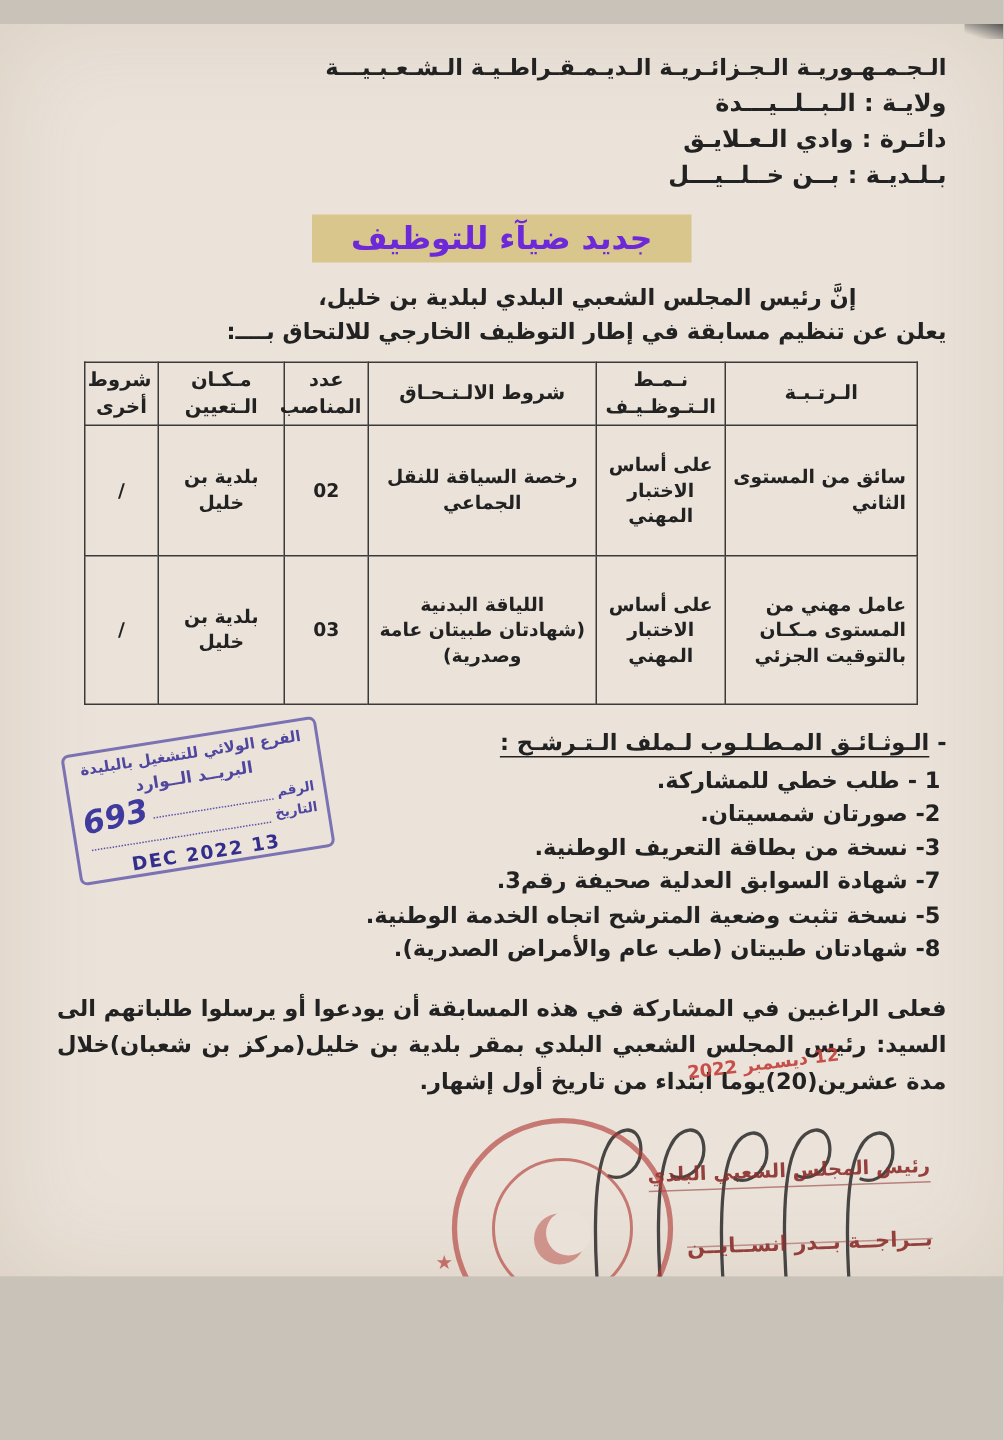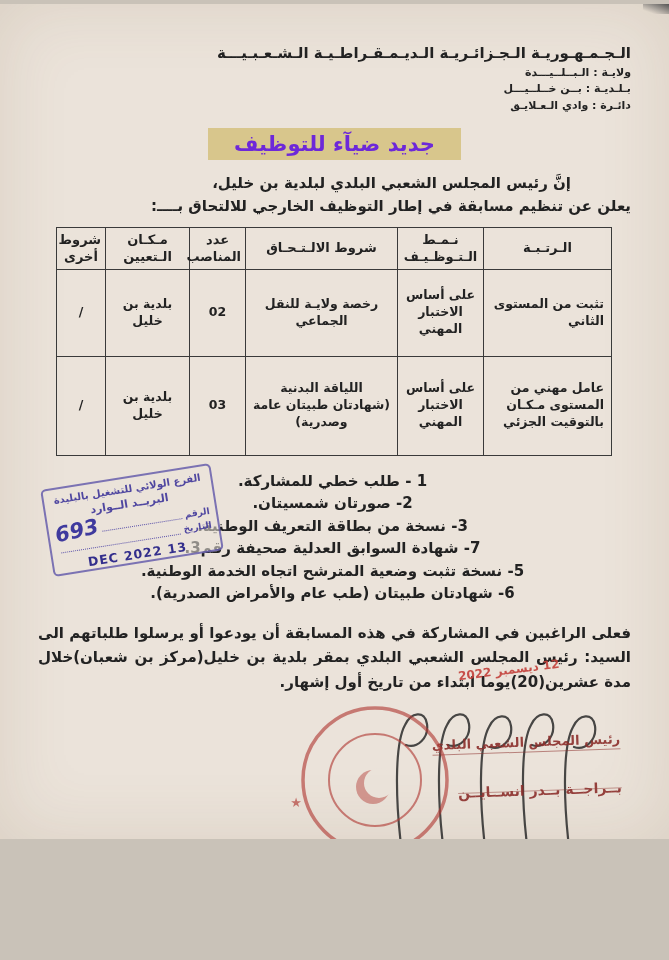--- a/index.html
+++ b/index.html
@@ -1,54 +1,54 @@
 <!DOCTYPE html>
 <html lang="ar" dir="rtl"><head>
 <meta charset="utf-8">
 <style>
   html,body{margin:0;padding:0;background:#c9c2b8;}
   .page{
     position:relative;
     width:669px;height:835px;
-    margin:4px auto;
+    margin:16px auto;
     background:#ebe3da;
     box-shadow:inset 0 0 70px rgba(120,90,60,.14);
     overflow:hidden;
     font-family:"DejaVu Sans",sans-serif;
     color:#222;
     box-sizing:border-box;
-    padding:38px 38px 0 38px;
+    padding:18px 38px 0 38px;
     direction:rtl;
   }
   .corner-shadow{position:absolute;top:0;right:0;width:26px;height:10px;
     background:linear-gradient(200deg,#555 0%,rgba(85,85,85,0) 80%);}
   
   .hdr{font-weight:bold;line-height:1.5;}
   .hdr .republic{font-size:15px;letter-spacing:.5px;}
-  .hdr .line{font-size:11px;}
+  .hdr .line{font-size:16px;}
   
   .banner{width:fit-content;margin:14px auto 0 auto;background:#d8c68c;
     padding:4px 26px;font-size:21px;font-weight:bold;color:#6d28d9;}
   
   .intro{margin-top:12px;font-size:15px;font-weight:bold;line-height:1.55;}
   .intro .l1{text-indent:4em;}
   
   table.jobs{border-collapse:collapse;table-layout:fixed;width:555px;
     margin:8px 19px 0 0;font-weight:bold;}
   table.jobs th,table.jobs td{border:1.5px solid #3a3a3a;padding:3px 4px;
     font-size:12.5px;text-align:center;vertical-align:middle;line-height:1.35;}
   table.jobs th{font-size:13px;}
   table.jobs td.rank{text-align:right;padding-right:7px;}
   table.jobs tr.r1 td{height:80px;}
   table.jobs tr.r2 td{height:92px;}
   
   .docs{position:relative;margin-top:14px;font-size:15px;font-weight:bold;line-height:1.5;}
   .docs .head{margin-bottom:2px;}
   .docs .head .title{text-decoration:underline;text-underline-offset:4px;}
-  .docs .item{padding-right:4px;text-align:center;}
+  .docs .item{padding-right:4px;}
   .docs .item.wrap{padding-left:120px;}
   
   .rstamp{position:absolute;left:8px;top:6px;width:172px;height:88px;
     border:2.5px solid rgba(86,76,165,.75);border-radius:5px;
     transform:rotate(-9deg);color:#4f46a0;text-align:center;
     padding:3px 6px;box-sizing:border-box;background:rgba(235,227,218,.55);}
   .rstamp .s1{font-size:10px;font-weight:bold;}
   .rstamp .s2{font-size:11px;font-weight:bold;letter-spacing:1px;}
   .rstamp .row{display:flex;align-items:flex-end;font-size:9px;margin-top:1px;}
   .rstamp .row .lbl{white-space:nowrap;}
@@ -77,22 +77,22 @@
 </style>
 </head>
 <body>
 
 <div class="page">
   <div class="corner-shadow"></div>
 
   <div class="hdr">
     <div class="republic">الـجـمـهـوريـة الـجـزائـريـة الـديـمـقـراطـيـة الـشـعـبـيـــة</div>
     <div class="line">ولايـة : الـبــلــيـــدة</div>
+    <div class="line">دائـرة : وادي الـعـلايـق</div>
     <div class="line">بـلـديـة : بــن خــلــيـــل</div>
-    <div class="line">دائـرة : وادي الـعـلايـق</div>
   </div>
 
   <div class="banner">جديد ضيآء للتوظيف</div>
 
   <div class="intro">
     <div class="l1">إنَّ رئيس المجلس الشعبي البلدي لبلدية بن خليل،</div>
     <div class="l2">يعلن عن تنظيم مسابقة في إطار التوظيف الخارجي للالتحاق بــــ:</div>
   </div>
 
   <table class="jobs">
@@ -107,23 +107,23 @@
     <tbody>
         <tr>
       <th>الـرتـبـة</th>
       <th>نـمـط الـتـوظـيـف</th>
       <th>شروط الالـتـحـاق</th>
       <th>عدد المناصب</th>
       <th>مـكـان الـتعيين</th>
       <th>شروط أخرى</th>
     </tr>
     <tr class="r1">
-      <td class="rank">تثبت من المستوى الثاني</td>
+      <td class="rank">سائق من المستوى الثاني</td>
       <td>على أساس الاختبار المهني</td>
-      <td>رخصة ولايـة للنقل الجماعي</td>
+      <td>رخصة السياقة للنقل الجماعي</td>
       <td>02</td>
       <td>بلدية بن خليل</td>
       <td>/</td>
     </tr>
     <tr class="r2">
       <td class="rank">عامل مهني من المستوى مـكـان بالتوقيت الجزئي</td>
       <td>على أساس الاختبار المهني</td>
       <td>اللياقة البدنية (شهادتان طبيتان عامة وصدرية)</td>
       <td>03</td>
       <td>بلدية بن خليل</td>
@@ -140,26 +140,30 @@
         <span class="lbl">الرقم</span>
         <span class="dots"></span>
         <span class="num">693</span>
       </div>
       <div class="row">
         <span class="lbl">التاريخ</span>
         <span class="dots"></span>
       </div>
       <div class="date">13 DEC 2022</div>
     </div>
+    <div class="head">
+      <span>-</span>
+      <span class="title">الـوثـائـق المـطـلـوب لـملف الـتـرشـح :</span>
+    </div>
     <div class="item">1 - طلب خطي للمشاركة.</div>
     <div class="item">2- صورتان شمسيتان.</div>
     <div class="item">3- نسخة من بطاقة التعريف الوطنية.</div>
     <div class="item">7- شهادة السوابق العدلية صحيفة رقم3.</div>
     <div class="item">5- نسخة تثبت وضعية المترشح اتجاه الخدمة الوطنية.</div>
-    <div class="item">6- شهادتان طبيتان (طب عام والأمراض الصدرية).</div>
+    <div class="item">8- شهادتان طبيتان (طب عام والأمراض الصدرية).</div>
   </div>
 
   <div class="closing">
     <span>فعلى الراغبين في المشاركة في هذه المسابقة أن يودعوا أو يرسلوا طلباتهم الى السيد: رئيس المجلس الشعبي البلدي بمقر بلدية بن خليل(مركز بن شعبان)خلال مدة عشرين(20)يوما ابتداء من تاريخ أول إشهار.</span>
     <span class="reddate">12 ديسمبر 2022</span>
   </div>
 
 
   <div class="sigarea">
 

